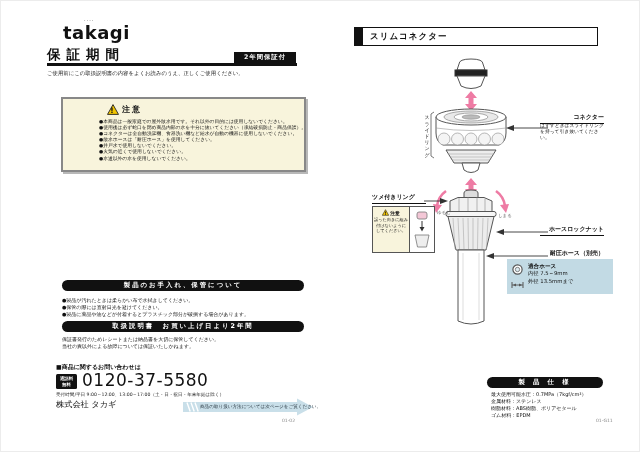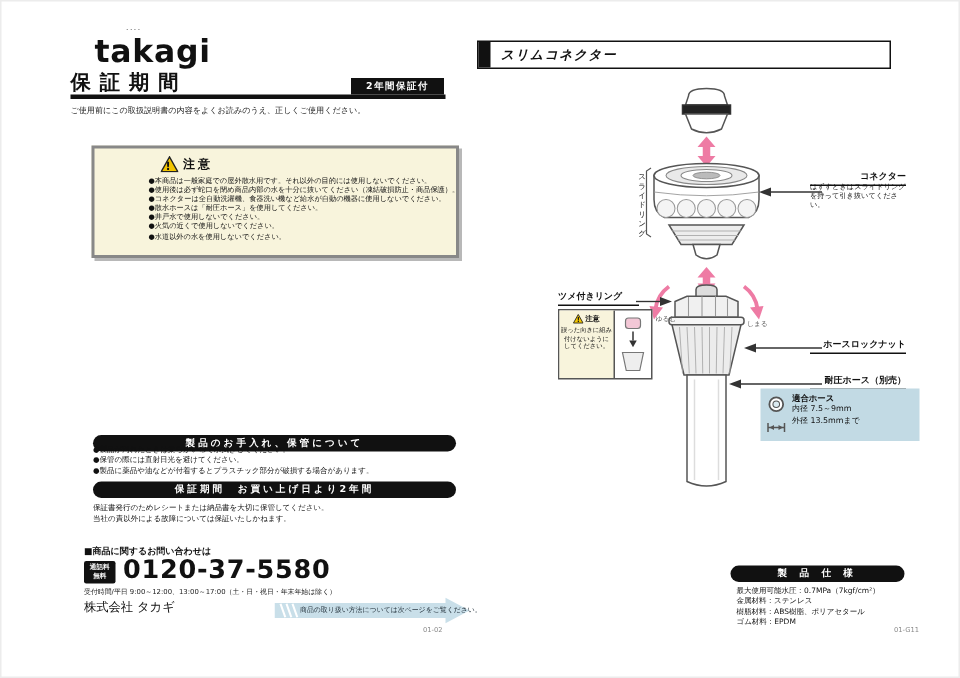--- a/index.html
+++ b/index.html
@@ -2,38 +2,38 @@
 <html><head>
 <meta charset="utf-8">
 <style>
   html,body{margin:0;padding:0;background:#ffffff;}
   *{box-sizing:border-box;font-family:"DejaVu Sans",sans-serif;}
   #stage{position:relative;width:640px;height:452px;background:#fff;overflow:hidden;
          box-shadow:inset 0 0 0 1px #ececec;}
   .abs{position:absolute;}
   .nowrap{white-space:nowrap;}
   
-  .logo{font-size:21px;font-weight:bold;letter-spacing:.5px;color:#111;text-align:center;}
+  .logo{font-size:18px;font-weight:bold;letter-spacing:.5px;color:#111;text-align:center;}
   .logo-dots{font-size:5px;letter-spacing:1px;color:#111;}
   .doc-title{font-size:13.5px;font-weight:bold;letter-spacing:6px;color:#111;}
   .title-rule{background:#111;height:2.5px;}
   .badge-black{background:#111;color:#fff;font-size:6.3px;font-weight:bold;
                display:flex;align-items:center;justify-content:center;letter-spacing:1px;}
   .intro{font-size:5.4px;color:#222;}
   .caution-box{background:#f8f4dc;border:2px solid #888;box-shadow:2px 2px 0 rgba(0,0,0,.28);}
   .caution-title{display:flex;align-items:center;gap:3px;font-size:8px;font-weight:bold;
                  letter-spacing:2px;color:#111;}
   .b-line{font-size:4.8px;line-height:6.1px;color:#111;white-space:nowrap;}
   .pill-bar{background:#111;color:#fff;border-radius:6px;font-size:6.4px;font-weight:bold;
             letter-spacing:2px;display:flex;align-items:center;justify-content:center;}
   .sm-line{font-size:5px;line-height:7px;color:#111;white-space:nowrap;}
   .contact-h{font-size:6px;font-weight:bold;color:#111;}
   .tollfree{background:#111;color:#fff;border-radius:1.5px;display:flex;flex-direction:column;
             align-items:center;justify-content:center;font-size:4.4px;font-weight:bold;line-height:1.25;}
-  .phone{font-size:17px;font-weight:700;letter-spacing:.5px;color:#111;}
+  .phone{font-size:17px;font-weight:400;letter-spacing:.5px;color:#111;}
   .hours{font-size:4.6px;color:#222;}
   .company{font-size:8.2px;font-weight:normal;color:#111;}
   .pagecode{font-size:4.5px;color:#888;}
   .next-arrow-text{font-size:4.6px;color:#24323c;text-align:center;}
   
   .sec-head{border:1.5px solid #111;display:flex;align-items:stretch;background:#fff;}
   .sec-head .sq{width:8px;background:#111;}
   .sec-head .t{font-size:8.5px;font-weight:bold;letter-spacing:1px;color:#111;
                display:flex;align-items:center;padding-left:7px;}
   .lbl{font-size:6px;font-weight:bold;color:#111;border-bottom:1.4px solid #111;
@@ -80,28 +80,28 @@
       <div class="b-line">●本商品は一般家庭での屋外散水用です。それ以外の目的には使用しないでください。</div>
       <div class="b-line">●使用後は必ず蛇口を閉め商品内部の水を十分に抜いてください（凍結破損防止・商品保護）。</div>
       <div class="b-line">●コネクターは全自動洗濯機、食器洗い機など給水が自動の機器に使用しないでください。</div>
       <div class="b-line">●散水ホースは「耐圧ホース」を使用してください。</div>
       <div class="b-line">●井戸水で使用しないでください。</div>
       <div class="b-line">●火気の近くで使用しないでください。</div>
       <div class="b-line">●水道以外の水を使用しないでください。</div>
     </div>
   </div>
 
-  <div class="abs pill-bar" style="left:62px;top:290px;width:242px;height:11px;">製品のお手入れ、保管について</div>
+  <div class="abs pill-bar" style="left:62px;top:280px;width:242px;height:11px;">製品のお手入れ、保管について</div>
   <div class="abs" style="left:62px;top:297px;">
     <div class="sm-line">●製品が汚れたときは柔らかい布で水拭きしてください。</div>
     <div class="sm-line">●保管の際には直射日光を避けてください。</div>
     <div class="sm-line">●製品に薬品や油などが付着するとプラスチック部分が破損する場合があります。</div>
   </div>
 
-  <div class="abs pill-bar" style="left:62px;top:321px;width:242px;height:11px;">保証期間　お買い上げ日より2年間</div>
+  <div class="abs pill-bar" style="left:62px;top:321px;width:242px;height:11px;">取扱説明書　お買い上げ日より2年間</div>
   <div class="abs" style="left:62px;top:336px;">
     <div class="sm-line">保証書発行のためレシートまたは納品書を大切に保管してください。</div>
     <div class="sm-line">当社の責以外による故障については保証いたしかねます。</div>
   </div>
 
   <div class="abs contact-h nowrap" style="left:56px;top:363px;">■商品に関するお問い合わせは</div>
   <div class="abs tollfree" style="left:56px;top:374px;width:21px;height:15px;">
     <span>通話料</span>
     <span>無料</span>
   </div>
@@ -111,21 +111,21 @@
 
   <div class="abs" style="left:183px;top:398px;width:131px;height:18px;">
     <svg width="131" height="18" viewBox="0 0 131 18">
       <polygon points="0,4 114,4 114,0.5 130,9 114,17.5 114,14 0,14" fill="#c9dfe9"></polygon>
       <path d="M4,4.5 l3.2,9 M8,4.5 l3.2,9 M12,4.5 l3.2,9" stroke="#ffffff" stroke-width="1.4" fill="none"></path>
     </svg>
     <div class="abs next-arrow-text nowrap" style="left:17px;top:6px;width:100px;">商品の取り扱い方法については次ページをご覧ください。</div>
   </div>
   <div class="abs pagecode" style="left:282px;top:418px;">01-02</div>
 
-  <div class="abs sec-head" style="left:318px;top:27px;width:276px;height:19px;font-style:italic;">
+  <div class="abs sec-head" style="left:354px;top:27px;width:244px;height:19px;">
     <div class="sq"></div>
     <div class="t">スリムコネクター</div>
   </div>
 
   <svg class="abs" style="left:338px;top:20px;" width="292" height="420" viewBox="0 0 292 420">
 
     <g stroke="#555" stroke-width="1" fill="#fff">
       <path d="M121,44 Q121,39 133,39 Q145,39 145,44 L147,50 L119,50 Z"></path>
       <rect x="117" y="50" width="32" height="6" fill="#222" stroke="#333"></rect>
       <path d="M119,56 L147,56 L143,66 Q133,71 123,66 Z"></path>

